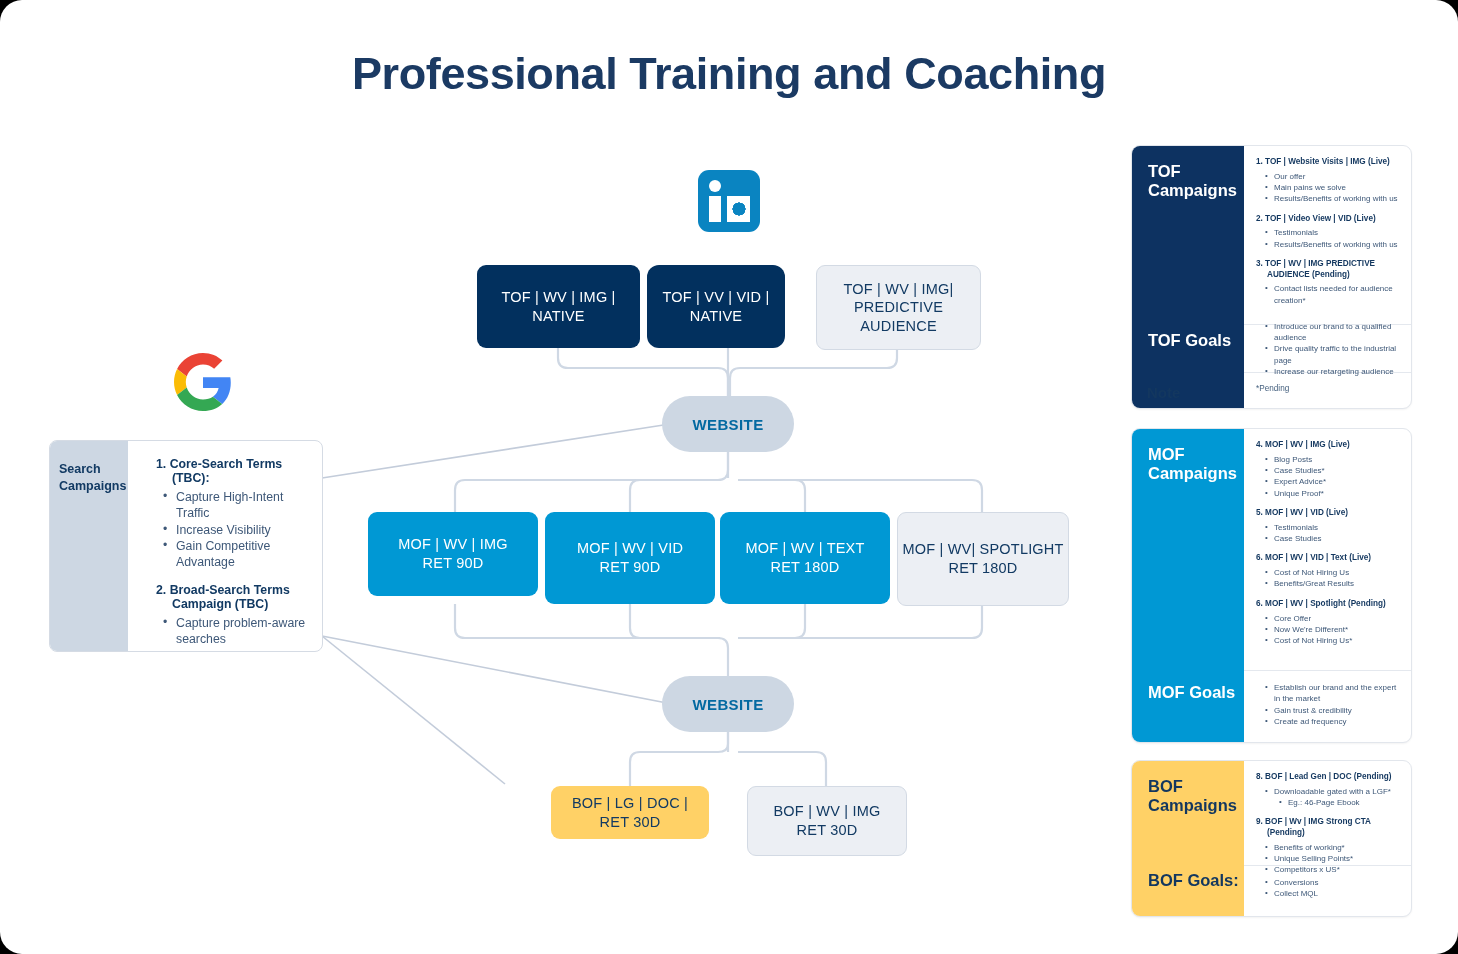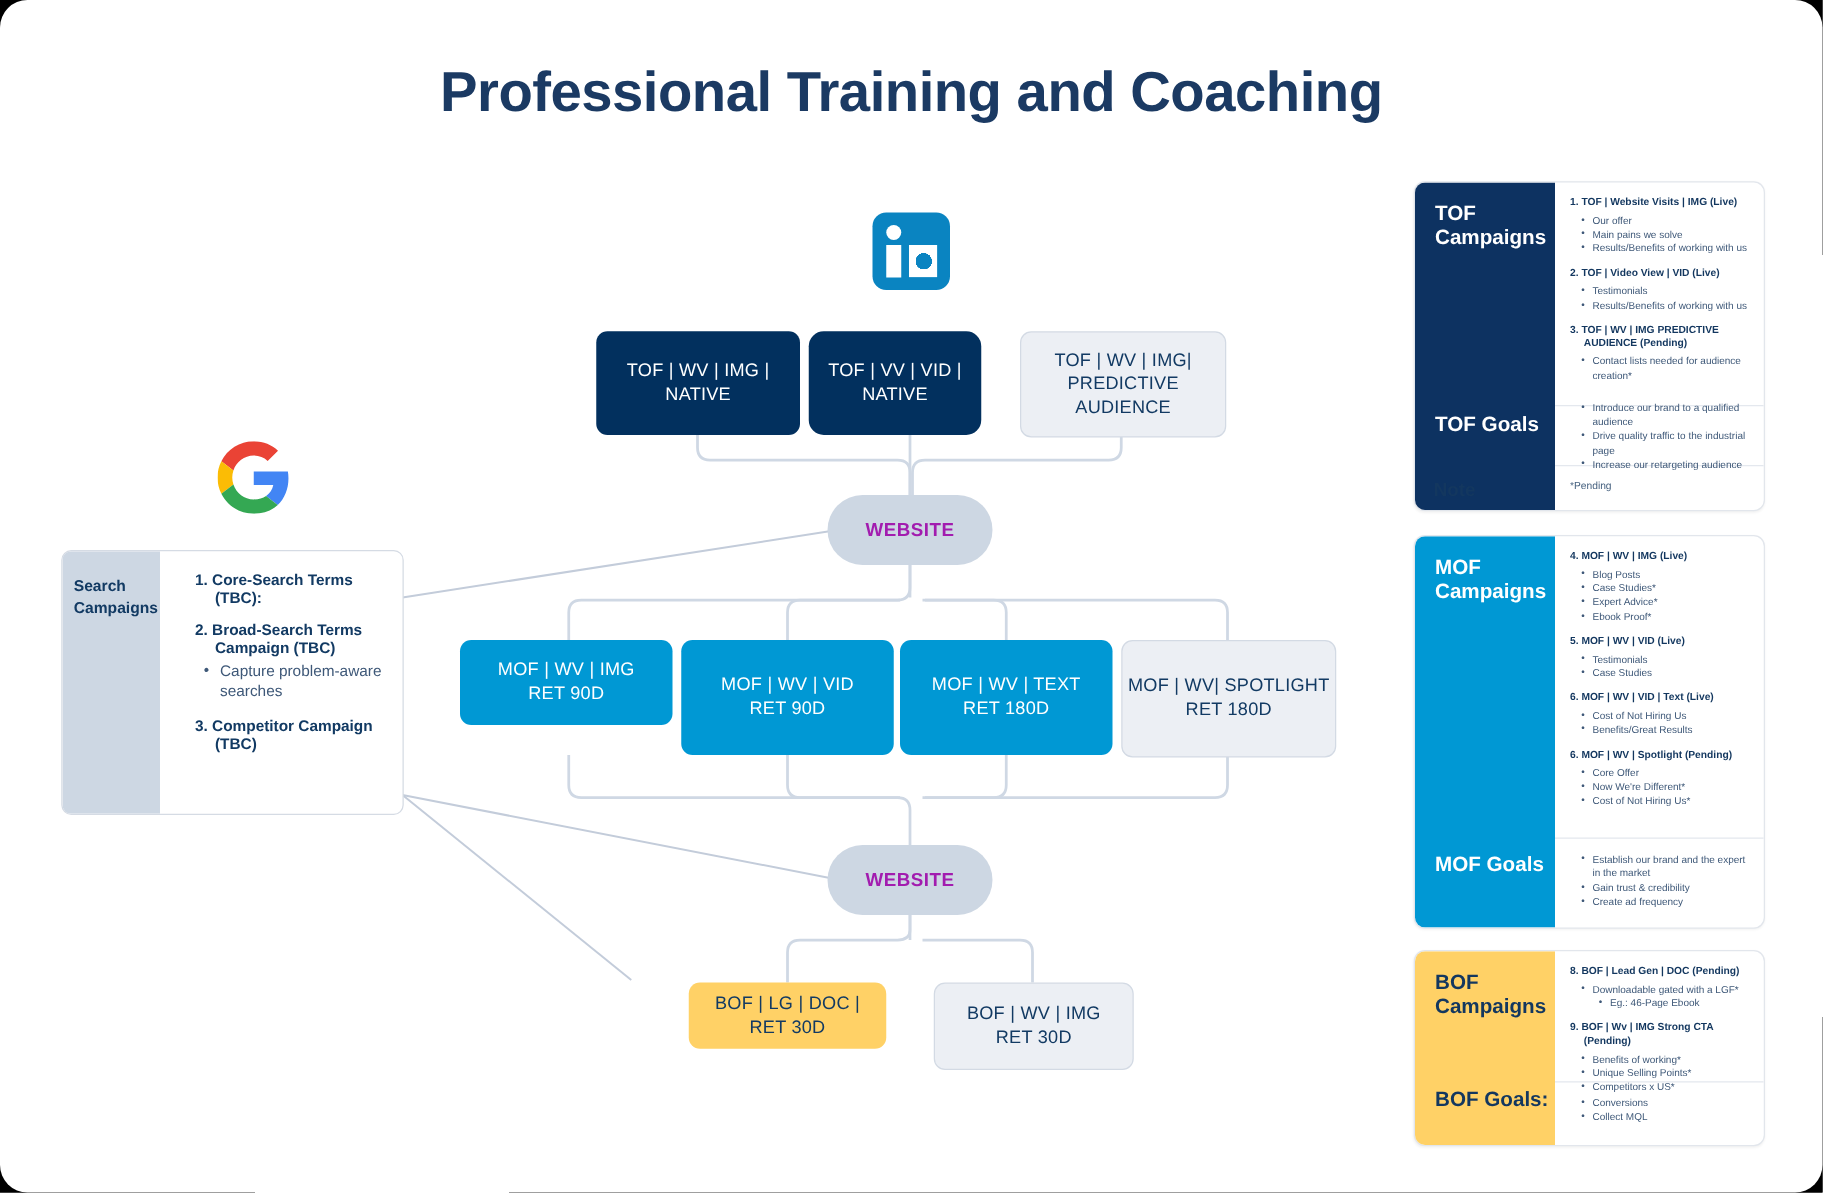--- a/index.html
+++ b/index.html
@@ -23,21 +23,21 @@
   #g-logo{position:absolute;left:174px;top:353px;width:58px;height:58px;}
 
   
   .node{position:absolute;border-radius:9px;display:flex;align-items:center;justify-content:center;
     text-align:center;line-height:1.28;font-size:14.5px;letter-spacing:.2px;}
   .navy{background:#02305e;color:#fff;}
   .blue{background:#0098d4;color:#fff;}
   .yellow{background:#ffd166;color:#123a63;}
   .ghost{background:#eceff4;color:#123a63;border:1px solid #d3dae4;}
 
-  .website{position:absolute;background:#cdd7e3;color:#a21caf;border-radius:34px;
+  .website{position:absolute;background:#cdd7e3;color:#0369a1;border-radius:34px;
     display:flex;align-items:center;justify-content:center;font-size:15px;font-weight:bold;letter-spacing:.4px;}
 
   
   #wires{position:absolute;left:0;top:0;width:1458px;height:954px;pointer-events:none;}
 
   
   #search-box{position:absolute;left:49px;top:440px;width:272px;height:210px;
     background:#fff;border:1px solid #d5dbe4;border-radius:8px;display:flex;overflow:hidden;}
   #search-box .sc-left{width:78px;flex:0 0 78px;background:#cdd7e3;color:#123a63;
     font-size:12.5px;font-weight:bold;line-height:1.32;padding:20px 0 0 9px;box-sizing:border-box;}
@@ -145,21 +145,21 @@
   </div>
   <div class="node ghost" style="left:816px;top:265px;width:163px;height:83px;">
     <div>
       <span>TOF | WV | IMG|</span><br>
       <span>PREDICTIVE AUDIENCE</span>
     </div>
   </div>
 
   <div class="website" style="left:662px;top:396px;width:132px;height:56px;">WEBSITE</div>
 
-  <div class="node blue" style="left:368px;top:512px;width:170px;height:68px;">
+  <div class="node blue" style="left:368px;top:512px;width:170px;height:84px;">
     <div>
       <span>MOF | WV | IMG</span><br>
       <span>RET 90D</span>
     </div>
   </div>
   <div class="node blue" style="left:545px;top:512px;width:170px;height:92px;">
     <div>
       <span>MOF | WV | VID</span><br>
       <span>RET 90D</span>
     </div>
@@ -192,20 +192,25 @@
     </div>
   </div>
 
   <div id="search-box">
     <div class="sc-left">
       <span>Search</span><br>
       <span>Campaigns</span>
     </div>
     <div class="sc-right">
       <p class="sc-h">1. Core-Search Terms (TBC):</p>
+      <ul class="sc-ul">
+        <li>Capture High-Intent Traffic</li>
+        <li>Increase Visibility</li>
+        <li>Gain Competitive Advantage</li>
+      </ul>
       <p class="sc-h gap">2. Broad-Search Terms Campaign (TBC)</p>
       <ul class="sc-ul">
         <li>Capture problem-aware searches</li>
       </ul>
       <p class="sc-h gap">3. Competitor Campaign (TBC)</p>
 
     </div>
   </div>
 
   <div class="panel panel-tof" style="left:1131px;top:145px;width:279px;height:262px;">
@@ -258,21 +263,21 @@
       <div class="grow"></div>
       <div class="cap" style="padding-bottom:40px;">MOF Goals</div>
     </div>
     <div class="p-right">
       <div class="p-sec" style="height:241px;">
         <p class="p-h">4. MOF | WV | IMG (Live)</p>
         <ul class="p-ul">
           <li>Blog Posts</li>
           <li>Case Studies*</li>
           <li>Expert Advice*</li>
-          <li>Ebook Proof*</li>
+          <li>Unique Proof*</li>
         </ul>
         <p class="p-h gap">5. MOF | WV | VID (Live)</p>
         <ul class="p-ul">
           <li>Testimonials</li>
           <li>Case Studies</li>
         </ul>
         <p class="p-h gap">6. MOF | WV | VID | Text (Live)</p>
         <ul class="p-ul">
           <li>Cost of Not Hiring Us</li>
           <li>Benefits/Great Results</li>

